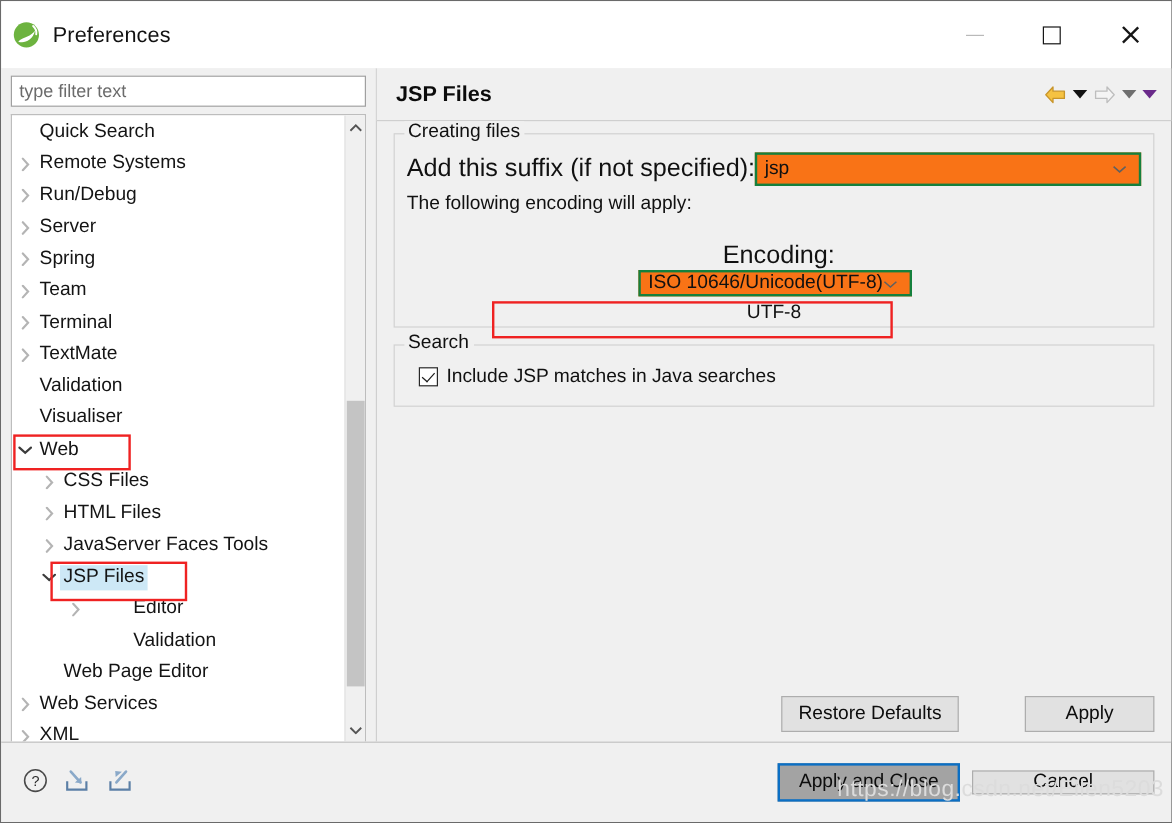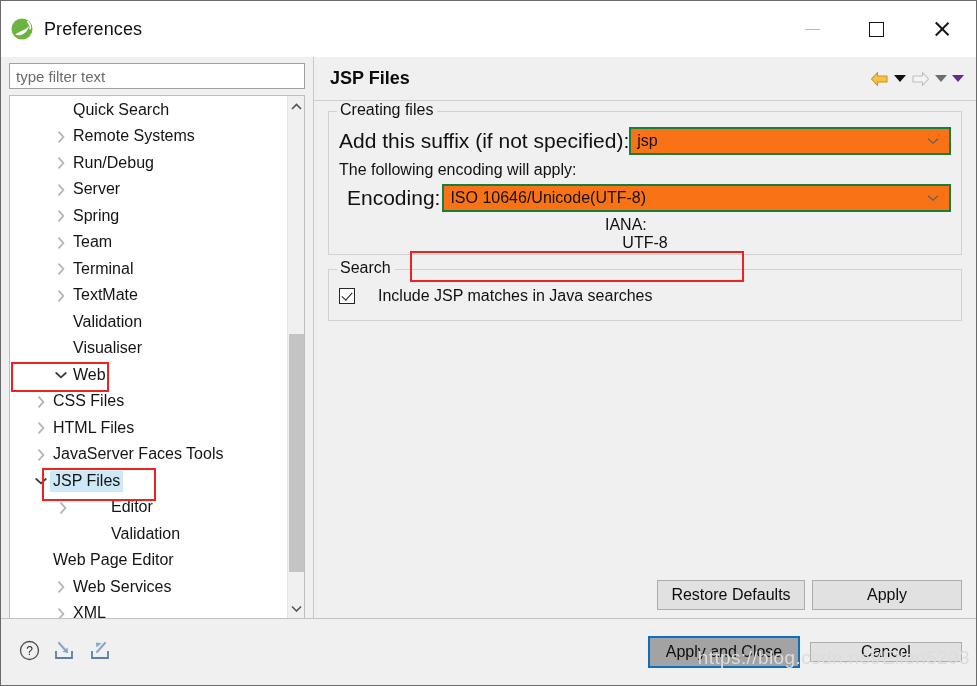--- a/index.html
+++ b/index.html
@@ -154,21 +154,21 @@
     font-size: 13px;
     line-height: 1;
   }
   .tree-row .twisty.open { color: #3c3c3c; }
   .tree-row .lbl {
     padding: 1px 3px 2px 3px;
   }
   .tree-row.selected .lbl {
     background: #cde8f6;
   }
-  .ind0 { padding-left: 18px; margin-left: 24px; }
+  .ind0 { padding-left: 2px; }
   .ind1 { padding-left: 22px; }
   .ind2 { padding-left: 44px; gap: 36px; }
   .no-twisty { width: 18px; flex: 0 0 auto; }
 
   
   .redbox {
     position: absolute;
     border: 2.5px solid #ef2222;
     box-sizing: border-box;
     pointer-events: none;
@@ -299,22 +299,23 @@
     align-items: center;
     height: 26px;
     font-size: 16px;
     color: #111111;
   }
   .iana-label { width: 96px; }
 
   .check-row {
     display: flex;
     align-items: center;
-    gap: 23px;
+    gap: 7px;
     height: 24px;
+    margin-left: 10px;
   }
   .checkbox {
     width: 16px; height: 16px;
     border: 1.4px solid #272727;
     background: #ffffff;
     box-sizing: border-box;
     position: relative;
     flex: 0 0 auto;
   }
   .checkbox.checked::after {
@@ -345,21 +346,21 @@
     padding: 0 14px;
     font-size: 16px;
     color: #0d0d0d;
     font-family: "Liberation Sans", sans-serif;
     display: flex;
     align-items: center;
     justify-content: center;
     cursor: default;
   }
   .btn.w-restore { width: 148px; padding: 0; }
-  .btn.w-apply { width: 150px; padding: 3px; }
+  .btn.w-apply { width: 108px; padding: 3px; margin-left: 48px; }
 
   
   .footer {
     flex: 0 0 auto;
     height: 66px;
     border-top: 1px solid #c2c2c2;
     background: #f0f0f0;
     display: flex;
     align-items: center;
     padding: 0 14px 0 18px;
@@ -629,21 +630,21 @@
                     <path d="M1 1.8 L6 6.2 L11 1.8" fill="none" stroke="#606060" stroke-width="1.3"></path>
                   </svg>
               </span>
             </div>
           </div>
 
           <div class="plain-row">
             <span>The following encoding will apply:</span>
           </div>
 
-          <div class="row" style="margin-top:0;">
+          <div class="row" style="margin-top:18px;flex-direction:column;">
             <span class="label" style="padding-left:8px;">Encoding:</span>
             <div class="combo" style="margin-left:2px;">
               <span>ISO 10646/Unicode(UTF-8)</span>
               <span class="chev">
                 <svg width="12" height="8" viewBox="0 0 12 8">
                     <path d="M1 1.8 L6 6.2 L11 1.8" fill="none" stroke="#606060" stroke-width="1.3"></path>
                   </svg>
               </span>
             </div>
           </div>

